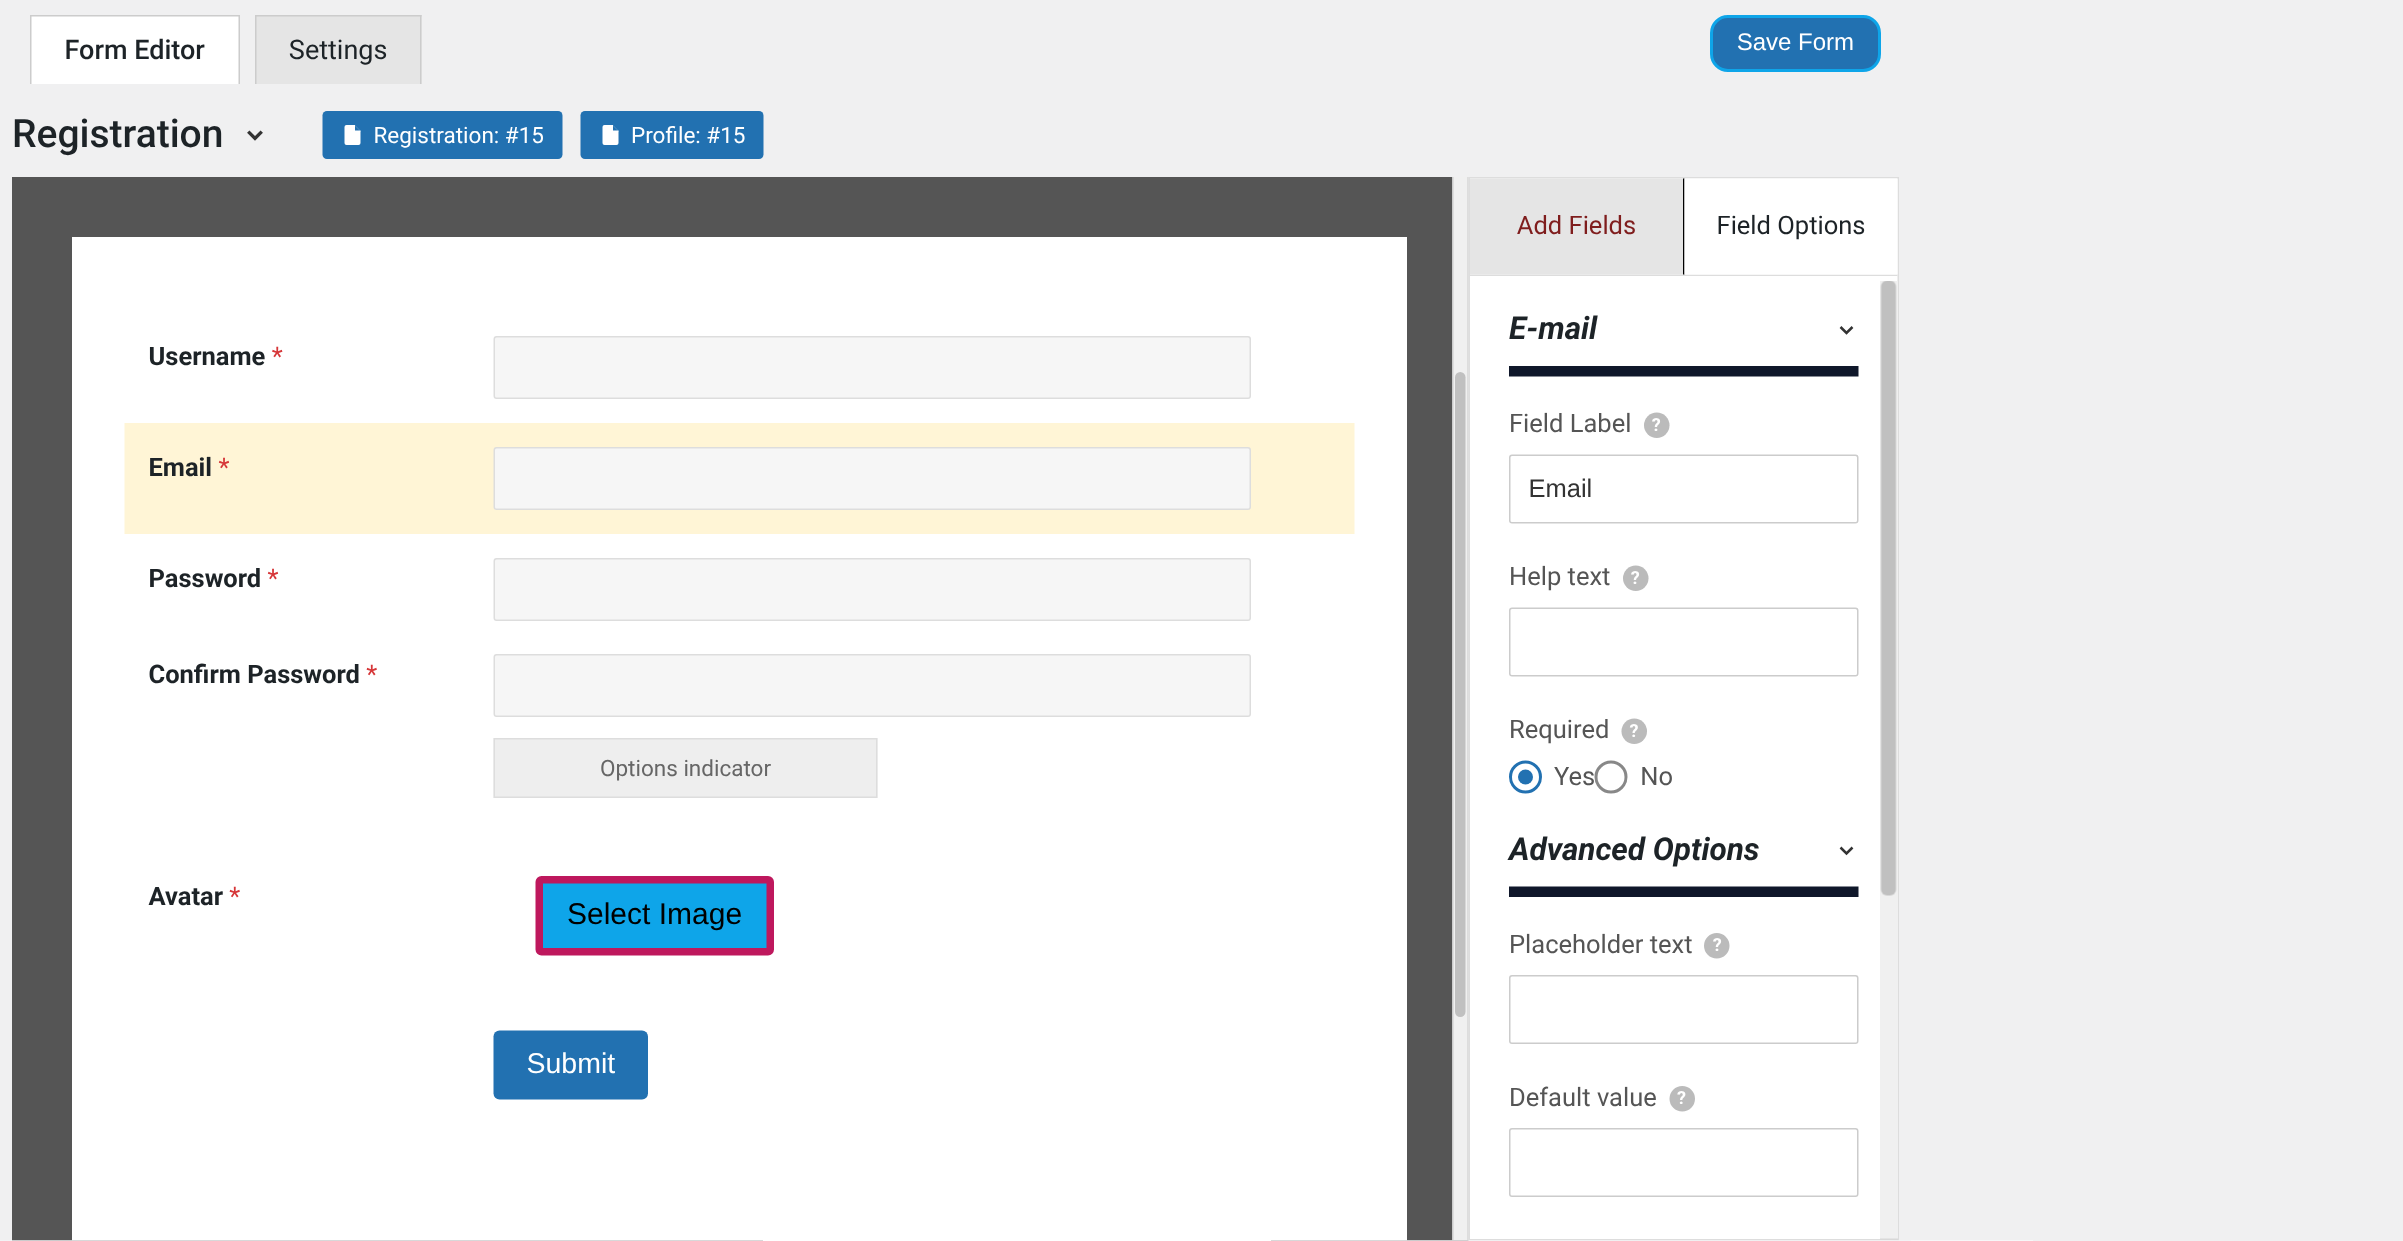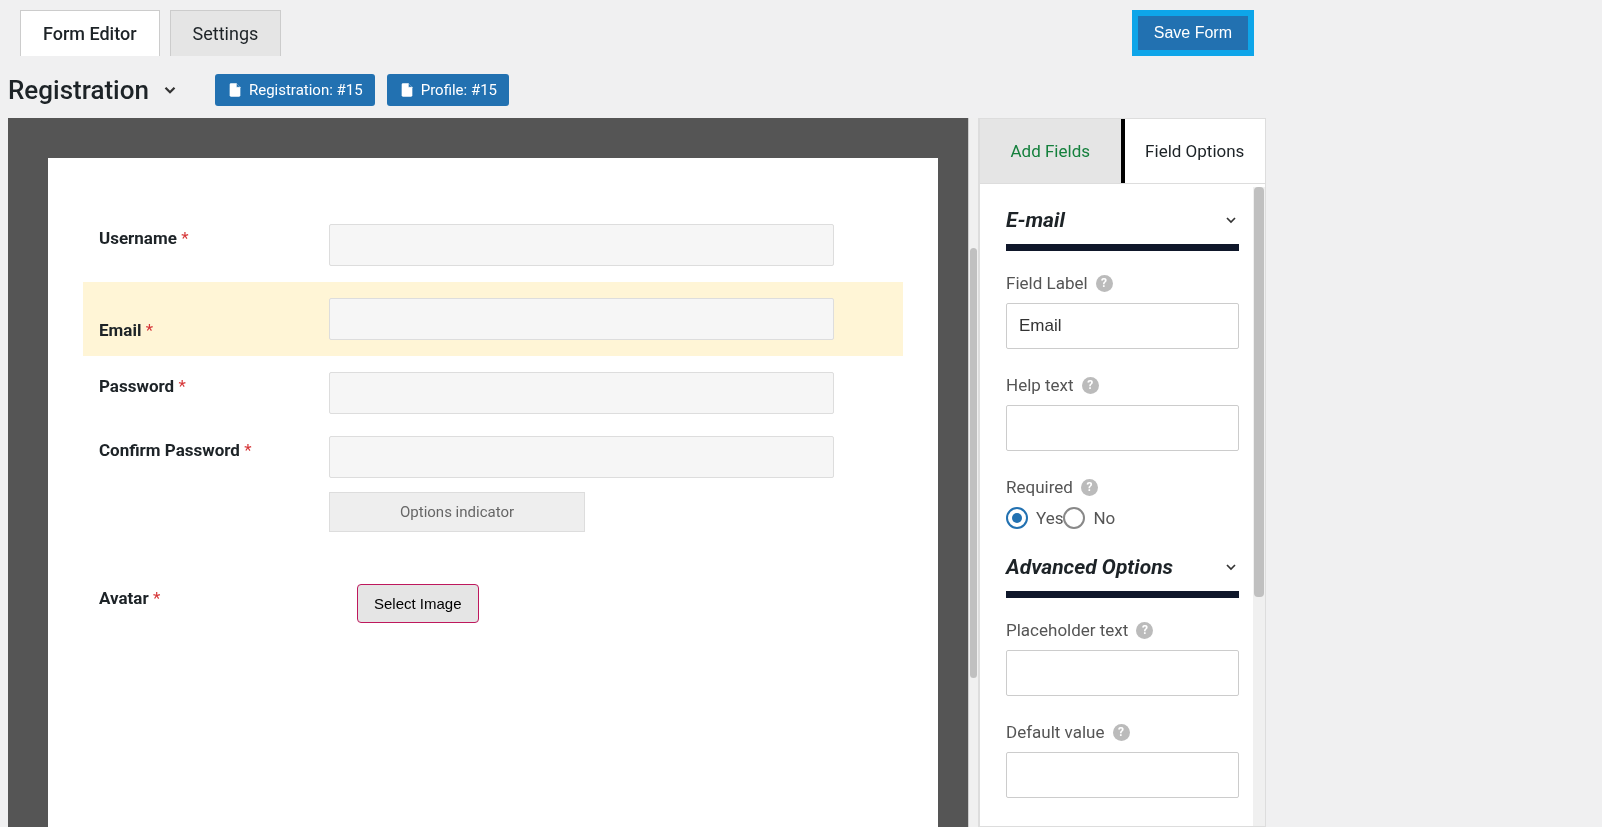--- a/index.html
+++ b/index.html
@@ -5,53 +5,53 @@
 * { box-sizing: border-box; margin: 0; padding: 0; }
 body { font-family: -apple-system, BlinkMacSystemFont, "Segoe UI", Roboto, sans-serif; background: #f0f0f1; color: #1d2327; font-size: 14px; }
 
 .app { width: 1274px; height: 827px; background: #f0f0f1; position: relative; overflow: hidden; }
 
 
 .top-row { display: flex; align-items: flex-start; padding: 10px 20px 0 20px; }
 .top-tabs { display: flex; gap: 10px; }
 .top-tab { padding: 12px 22px; border: 1px solid #ccc; background: #e5e5e5; font-size: 18px; cursor: pointer; border-bottom: none; }
 .top-tab.active { background: #fff; border-color: #ccc; color: #1d2327; font-weight: 500; }
-.save-btn { margin-left: auto; background: #2271b1; color: #fff; border: 6px solid #0ea5e9; border-radius: 0; padding: 8px 16px; font-size: 16px; cursor: pointer; }
+.save-btn { margin-left: auto; background: #2271b1; color: #fff; border: 2px solid #0ea5e9; border-radius: 12px; padding: 8px 16px; font-size: 16px; cursor: pointer; }
 
 
 .subheader { display: flex; align-items: center; gap: 36px; padding: 18px 8px 12px 8px; }
 .page-title { font-size: 26px; font-weight: 500; display: flex; align-items: center; gap: 12px; }
 .chevron-down { width: 18px; height: 18px; }
 .pill-buttons { display: flex; gap: 12px; }
 .pill { background: #2271b1; color: #fff; border-radius: 3px; padding: 7px 12px; font-size: 15px; display: flex; align-items: center; gap: 6px; cursor: pointer; }
 .pill svg { width: 16px; height: 16px; fill: #fff; }
 
 
 .main { display: flex; height: calc(100% - 118px); margin: 0 8px 8px 8px; }
 .preview-area { flex: 0 0 971px; background: #555; position: relative; overflow: hidden; border-right: 1px solid #ddd; }
 .preview-scroll { position: absolute; right: 0; top: 0; bottom: 0; width: 10px; background: #f0f0f0; border-left: 1px solid #ccc; }
 .preview-thumb { position: absolute; left: 1px; right: 1px; top: 130px; height: 430px; background: #c0c0c0; border-radius: 4px; }
 
 .form-card { background: #fff; margin: 40px; padding: 50px 35px 20px 35px; height: calc(100% + 40px); }
 
 .form-row { display: flex; align-items: flex-start; padding: 16px 16px; }
-.form-row.highlighted { background: #fff5d6; align-items: flex-end; }
+.form-row.highlighted { background: #fff5d6; }
 .form-label { flex: 0 0 230px; font-size: 17px; font-weight: 700; padding-top: 4px; }
 .form-label .req { color: #d63638; font-weight: 400; }
 .form-input-col { flex: 1; max-width: 505px; }
 .form-input { width: 100%; height: 42px; background: #f6f6f6; border: 1px solid #ddd; border-radius: 2px; }
 .strength-ind { display: inline-block; background: #eee; border: 1px solid #ddd; color: #666; padding: 10px 70px; font-size: 15px; margin-top: 4px; }
 
-.select-image-btn { background: #e5e5e5; border: 1px solid #be185d; border-radius: 4px; padding: 10px 16px; font-size: 15px; cursor: pointer; }
+.select-image-btn { background: #0ea5e9; border: 5px solid #be185d; border-radius: 4px; padding: 10px 16px; font-size: 20px; cursor: pointer; }
 .submit-btn { background: #2271b1; color: #fff; border: none; border-radius: 4px; padding: 12px 22px; font-size: 19px; cursor: pointer; }
 
 
 .right-panel { flex: 1; background: #fff; border: 1px solid #ddd; display: flex; flex-direction: column; position: relative; }
 .side-tabs { display: flex; border-bottom: 1px solid #ddd; }
-.side-tab { flex: 1; text-align: center; padding: 22px 10px; font-size: 17px; color: #15803d; cursor: pointer; background: #e5e5e5; border-right: 4px solid #000000; }
+.side-tab { flex: 1; text-align: center; padding: 22px 10px; font-size: 17px; color: #7f1d1d; cursor: pointer; background: #e5e5e5; border-right: 1px solid #000000; }
 .side-tab:last-child { border-right: none; }
 .side-tab.active { background: #fff; color: #1d2327; }
 
 .side-body { padding: 20px 26px; overflow-y: auto; flex: 1; }
 .section-header { display: flex; align-items: center; justify-content: space-between; border-bottom: 7px solid #0f172a; padding-bottom: 12px; margin-bottom: 22px; margin-top: 4px; font-style: italic; }
 .section-header .title { font-size: 21px; font-weight: 700; }
 .section-header .chev { width: 16px; height: 16px; }
 
 .opt-group { margin-bottom: 26px; }
 .opt-label { font-size: 17px; color: #555; margin-bottom: 10px; display: flex; align-items: center; gap: 8px; }
@@ -139,20 +139,23 @@
 
         <div class="form-row" style="margin-top:20px;gap:28px;">
           <div class="form-label"><span>Avatar</span> <span class="req">*</span></div>
           <div class="form-input-col">
             <button class="select-image-btn">Select Image</button>
           </div>
         </div>
 
         <div class="form-row" style="margin-top:18px;">
           <div class="form-label"></div>
+          <div class="form-input-col">
+            <button class="submit-btn">Submit</button>
+          </div>
         </div>
 
       </div>
       <div class="preview-scroll">
           <div class="preview-thumb"></div>
         </div>
     </div>
 
     <div class="right-panel">
       <div class="side-tabs">

